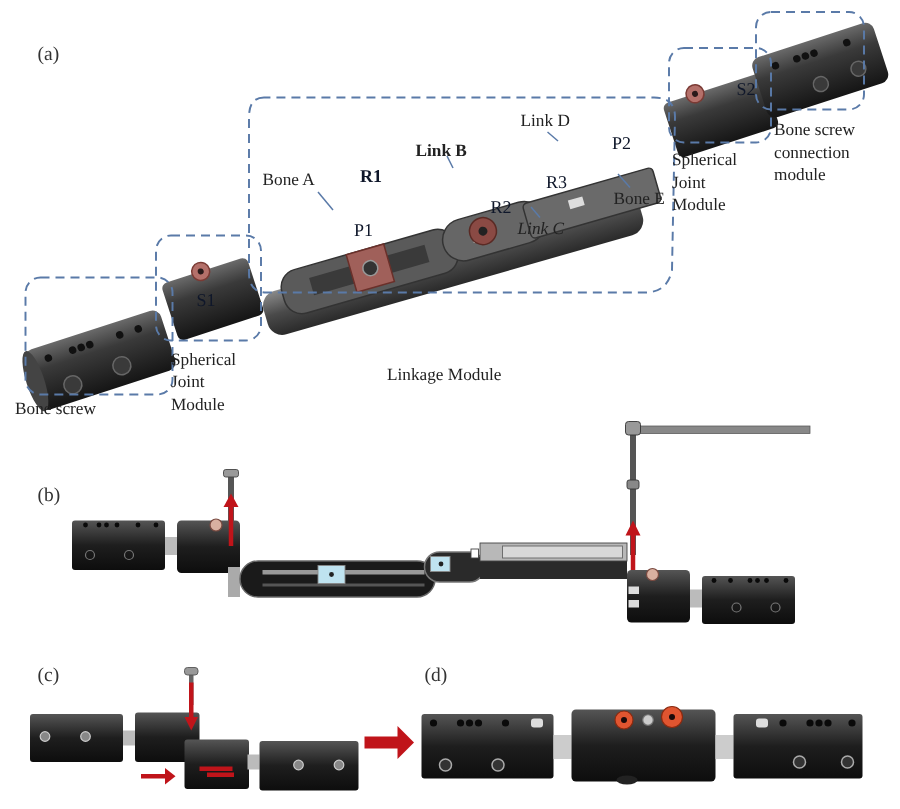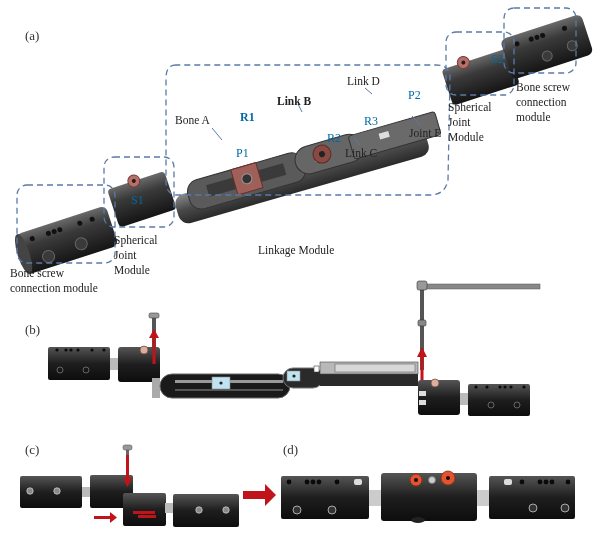--- a/index.html
+++ b/index.html
@@ -1,21 +1,21 @@
 <!DOCTYPE html>
 <html><head>
 <meta charset="utf-8">
 <style>
   html, body { margin: 0; padding: 0; background: #ffffff; }
   body { width: 600px; height: 539px; position: relative; overflow: hidden;
          font-family: "Liberation Serif", "DejaVu Serif", serif; color: #222; }
   .panel-label { position: absolute; font-size: 13px; color: #333; }
   .lbl { position: absolute; font-size: 11.5px; color: #222; white-space: nowrap; }
   .lbl.center { text-align: left; line-height: 15px; }
-  .red { position: absolute; font-size: 12px; color: #0369a1; white-space: nowrap; }
+  .red { position: absolute; font-size: 12px; color: #0f172a; white-space: nowrap; }
   svg { position: absolute; left: 0; top: 0; }
 </style>
 </head>
 <body>
 
 <svg width="600" height="539" viewBox="0 0 600 539">
   <defs>
     <linearGradient id="gMetal" x1="0" y1="0" x2="0" y2="1">
       <stop offset="0" stop-color="#6a6a6a"></stop>
       <stop offset="0.35" stop-color="#3a3a3a"></stop>
@@ -246,44 +246,43 @@
   </g>
 </svg>
 
 <div class="panel-label" style="left:25px; top:28px;">(a)</div>
 <div class="panel-label" style="left:25px; top:322px;">(b)</div>
 <div class="panel-label" style="left:25px; top:442px;">(c)</div>
 <div class="panel-label" style="left:283px; top:442px;">(d)</div>
 
 <div class="lbl center" style="left:10px; top:266px; width:112px;">
   <div>Bone screw</div>
-  <div>connection module</div>
 </div>
 <div class="lbl center" style="left:114px; top:233px; width:64px;">
   <div>Spherical</div>
   <div>Joint</div>
   <div>Module</div>
 </div>
 <div class="lbl" style="left:258px; top:208px;margin-top:36px;">Linkage Module</div>
 <div class="lbl center" style="left:448px; top:100px; width:64px;">
   <div>Spherical</div>
   <div>Joint</div>
   <div>Module</div>
 </div>
 <div class="lbl center" style="left:516px; top:80px; width:80px;">
   <div>Bone screw</div>
   <div>connection</div>
   <div>module</div>
 </div>
 
 <div class="lbl" style="left:175px; top:114px;">Bone A</div>
 <div class="lbl" style="left:277px; top:95px;font-weight:bold;">Link B</div>
-<div class="lbl" style="left:345px; top:147px;">Link C</div>
+<div class="lbl" style="left:345px; top:147px;font-style:italic;">Link C</div>
 <div class="lbl" style="left:347px; top:75px;">Link D</div>
-<div class="lbl" style="left:409px; top:127px;">Joint E</div>
+<div class="lbl" style="left:409px; top:127px;">Bone E</div>
 
 <div class="red" style="left:240px; top:110px;font-weight:bold;">R1</div>
 <div class="red" style="left:327px; top:91px;margin-top:40px;">R2</div>
 <div class="red" style="left:364px; top:114px;">R3</div>
 <div class="red" style="left:236px; top:146px;">P1</div>
 <div class="red" style="left:408px; top:88px;">P2</div>
 <div class="red" style="left:131px; top:193px;">S1</div>
 <div class="red" style="left:491px; top:52px;">S2</div>
 
 </body></html>

